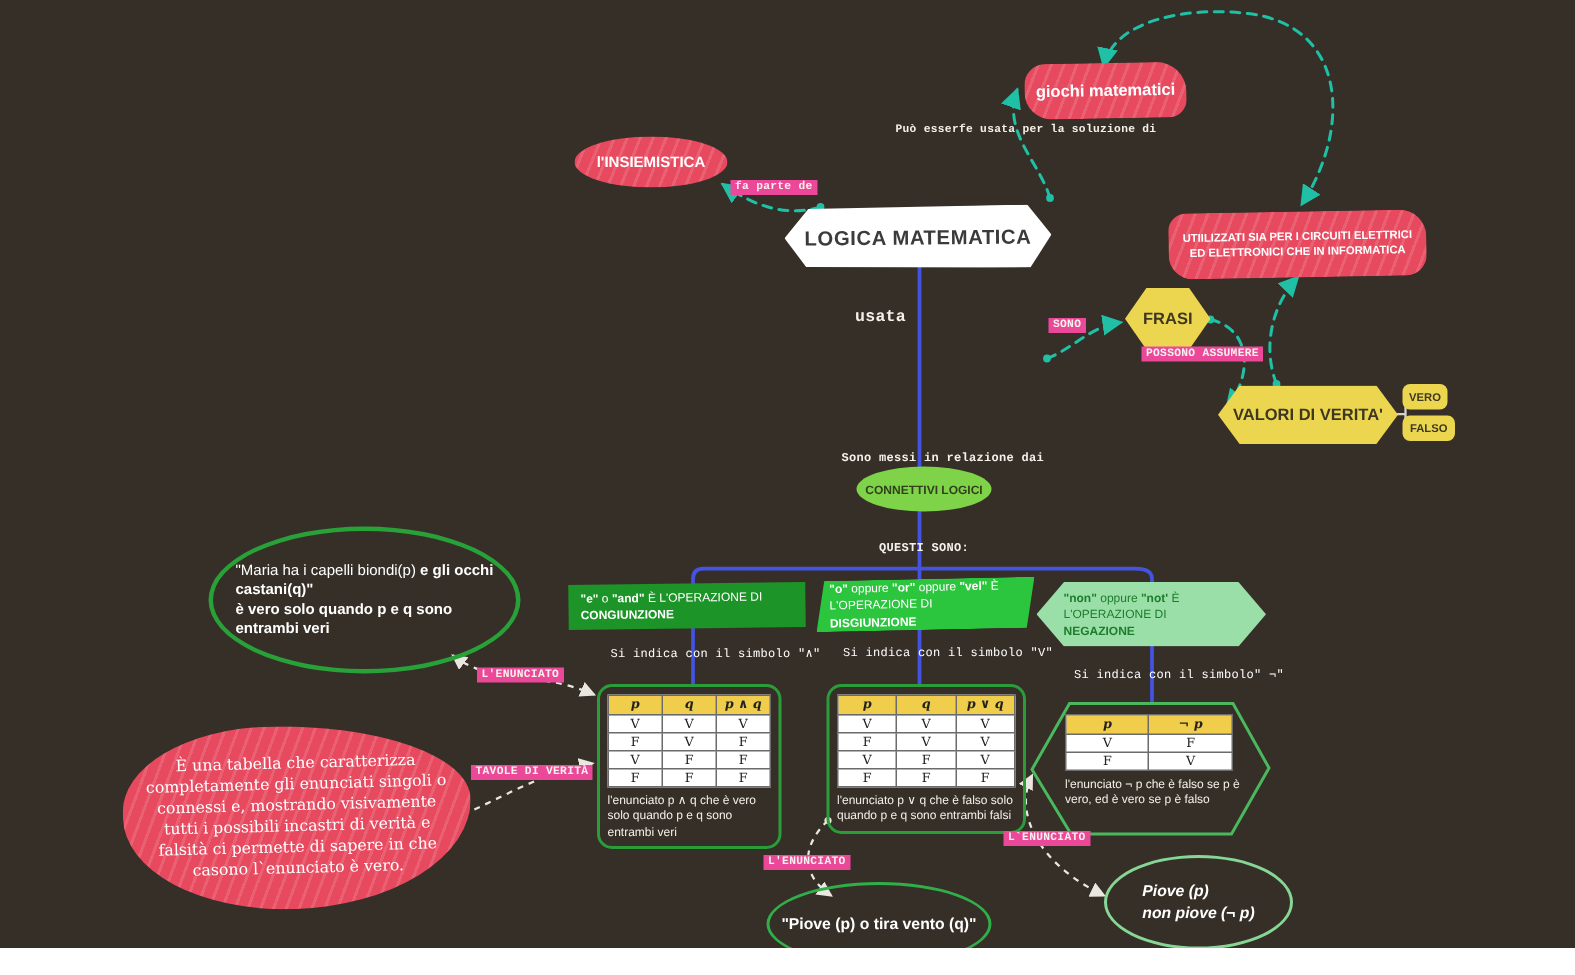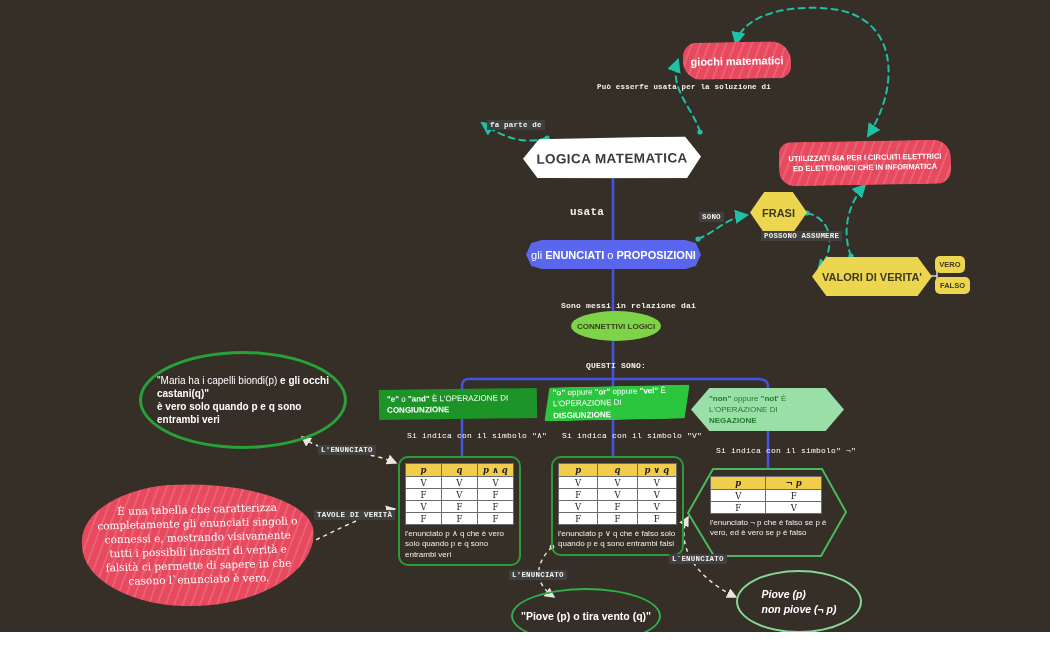--- a/index.html
+++ b/index.html
@@ -7,21 +7,21 @@
           font-family:"Liberation Sans",sans-serif;}
   svg.wires{position:absolute;left:0;top:0;z-index:1;}
   .node{position:absolute;z-index:2;display:flex;align-items:center;justify-content:center;
         text-align:center;box-sizing:border-box;}
   .scribble{background:#e7495f;color:#fff;font-weight:bold;
             background-image:repeating-linear-gradient(112deg,rgba(255,255,255,.13) 0 2px,rgba(0,0,0,0) 2px 8px);}
   .ellipse{border-radius:50%;}
   .hex{clip-path:polygon(0 50%,12% 0,88% 0,100% 50%,88% 100%,12% 100%);}
   .yellow{background:#ecd64f;color:#3e3820;font-weight:bold;}
   .elabel{position:absolute;z-index:3;font-weight:bold;font-size:7.5px;color:#f4f1ea;letter-spacing:.2px;white-space:nowrap;font-family:Liberation Mono, monospace;}
-  .mask{background:#404040;padding:1px 3px;}
+  .mask{background:#ec4899;padding:1px 3px;}
   .plain{font-weight:normal;font-size:8px;text-align:right;}
   .tt{border-collapse:collapse;background:#fff;margin:0 auto;}
   .tt th{background:#f0cd4a;font-family:"DejaVu Serif",serif;font-style:italic;font-weight:bold;
          font-size:8.5px;border:1px solid #6b6b6b;padding:1px 2px;color:#222;}
   .tt td{font-family:"DejaVu Serif",serif;font-size:8.5px;text-align:center;border:1px solid #6b6b6b;
          padding:0;height:11px;color:#222;}
   .tt.c3 td, .tt.c3 th{width:35px;}
   .tt.c2 td, .tt.c2 th{width:52px;}
   .tbox{position:absolute;z-index:2;border:2px solid #2a9c3a;border-radius:10px;padding:5px 5px 4px 5px;box-sizing:border-box;}
   .tcap{font-size:8px;color:#f2efe9;line-height:1.3;text-align:left;margin-top:4px;}
@@ -77,32 +77,32 @@
 
     <polygon points="688,513 713,469 822,469 846,512 821,556 714,556" fill="none" stroke="#4ab85c" stroke-width="2"></polygon>
 
     <path d="M929,276 h8 M937,265 v23 M937,265 h5 M937,288 h5" stroke="#d8d4cc" stroke-width="1.5" fill="none"></path>
   </svg>
 
   <div class="node scribble" style="left:683px;top:42px;width:108px;height:37px;border-radius:14px 20px 12px 18px;transform:rotate(-1deg);font-size:11px;">
     <span>giochi matematici</span>
   </div>
 
+  <div class="node scribble ellipse" style="left:383px;top:91px;width:102px;height:34px;font-size:10px;">
+    <span>l'INSIEMISTICA</span>
+  </div>
 
   <div class="node" style="left:523px;top:137px;width:178px;height:42px;background:#fff;color:#3b3b3b;font-weight:bold;font-size:13.5px;letter-spacing:.4px;clip-path:polygon(0 50%,9% 4%,91% 0,100% 48%,92% 100%,8% 96%);transform:rotate(-0.5deg);">
     <span>LOGICA MATEMATICA</span>
   </div>
 
   <div class="node scribble" style="left:779px;top:141px;width:172px;height:44px;border-radius:12px 18px 14px 16px;transform:rotate(-1deg);font-size:7.5px;line-height:1.35;padding:2px 6px;">
     <span>UTIILIZZATI SIA PER I CIRCUITI ELETTRICI ED ELETTRONICI CHE IN INFORMATICA</span>
   </div>
 
-  <div class="node" style="left:526px;top:240px;width:175px;height:29px;background:#5a66ee;color:#fff;font-size:11px;clip-path:polygon(0 50%,3% 10%,9% 0,91% 0,97% 10%,100% 50%,97% 90%,91% 100%,9% 100%,3% 90%);">
-    <span><span>gli </span><span class="b">ENUNCIATI</span><span> o </span><span class="b">PROPOSIZIONI</span></span>
-  </div>
 
   <div class="node yellow hex" style="left:750px;top:192px;width:57px;height:41px;font-size:11px;clip-path:polygon(0 50%,25% 0,75% 0,100% 50%,75% 100%,25% 100%);">
     <span>FRASI</span>
   </div>
 
   <div class="node yellow hex" style="left:812px;top:257px;width:120px;height:39px;font-size:11px;">
     <span>VALORI DI VERITA'</span>
   </div>
 
   <div class="node yellow" style="left:935px;top:256px;width:30px;height:17px;border-radius:5px;font-size:7.5px;">

